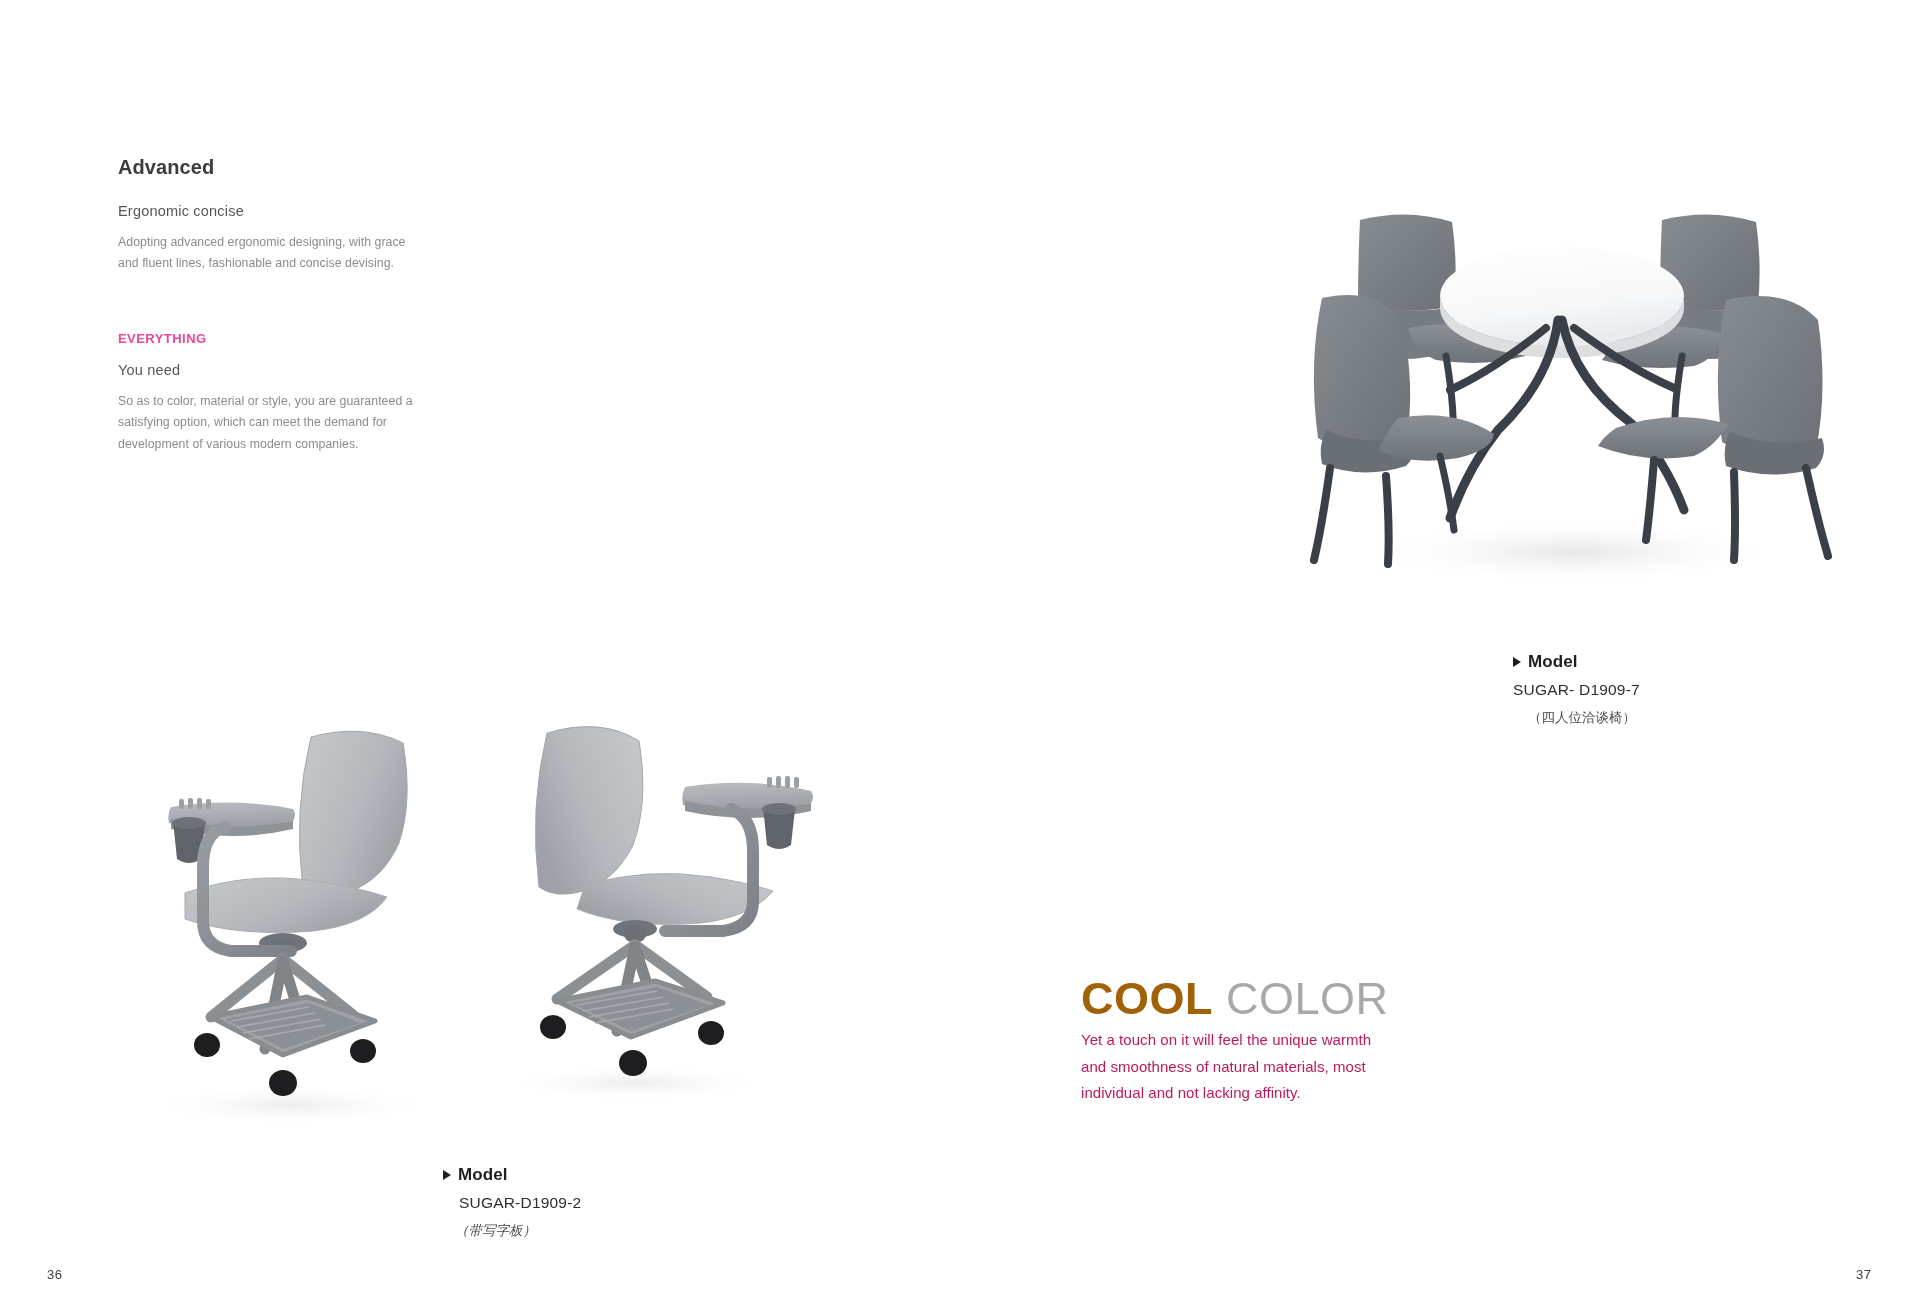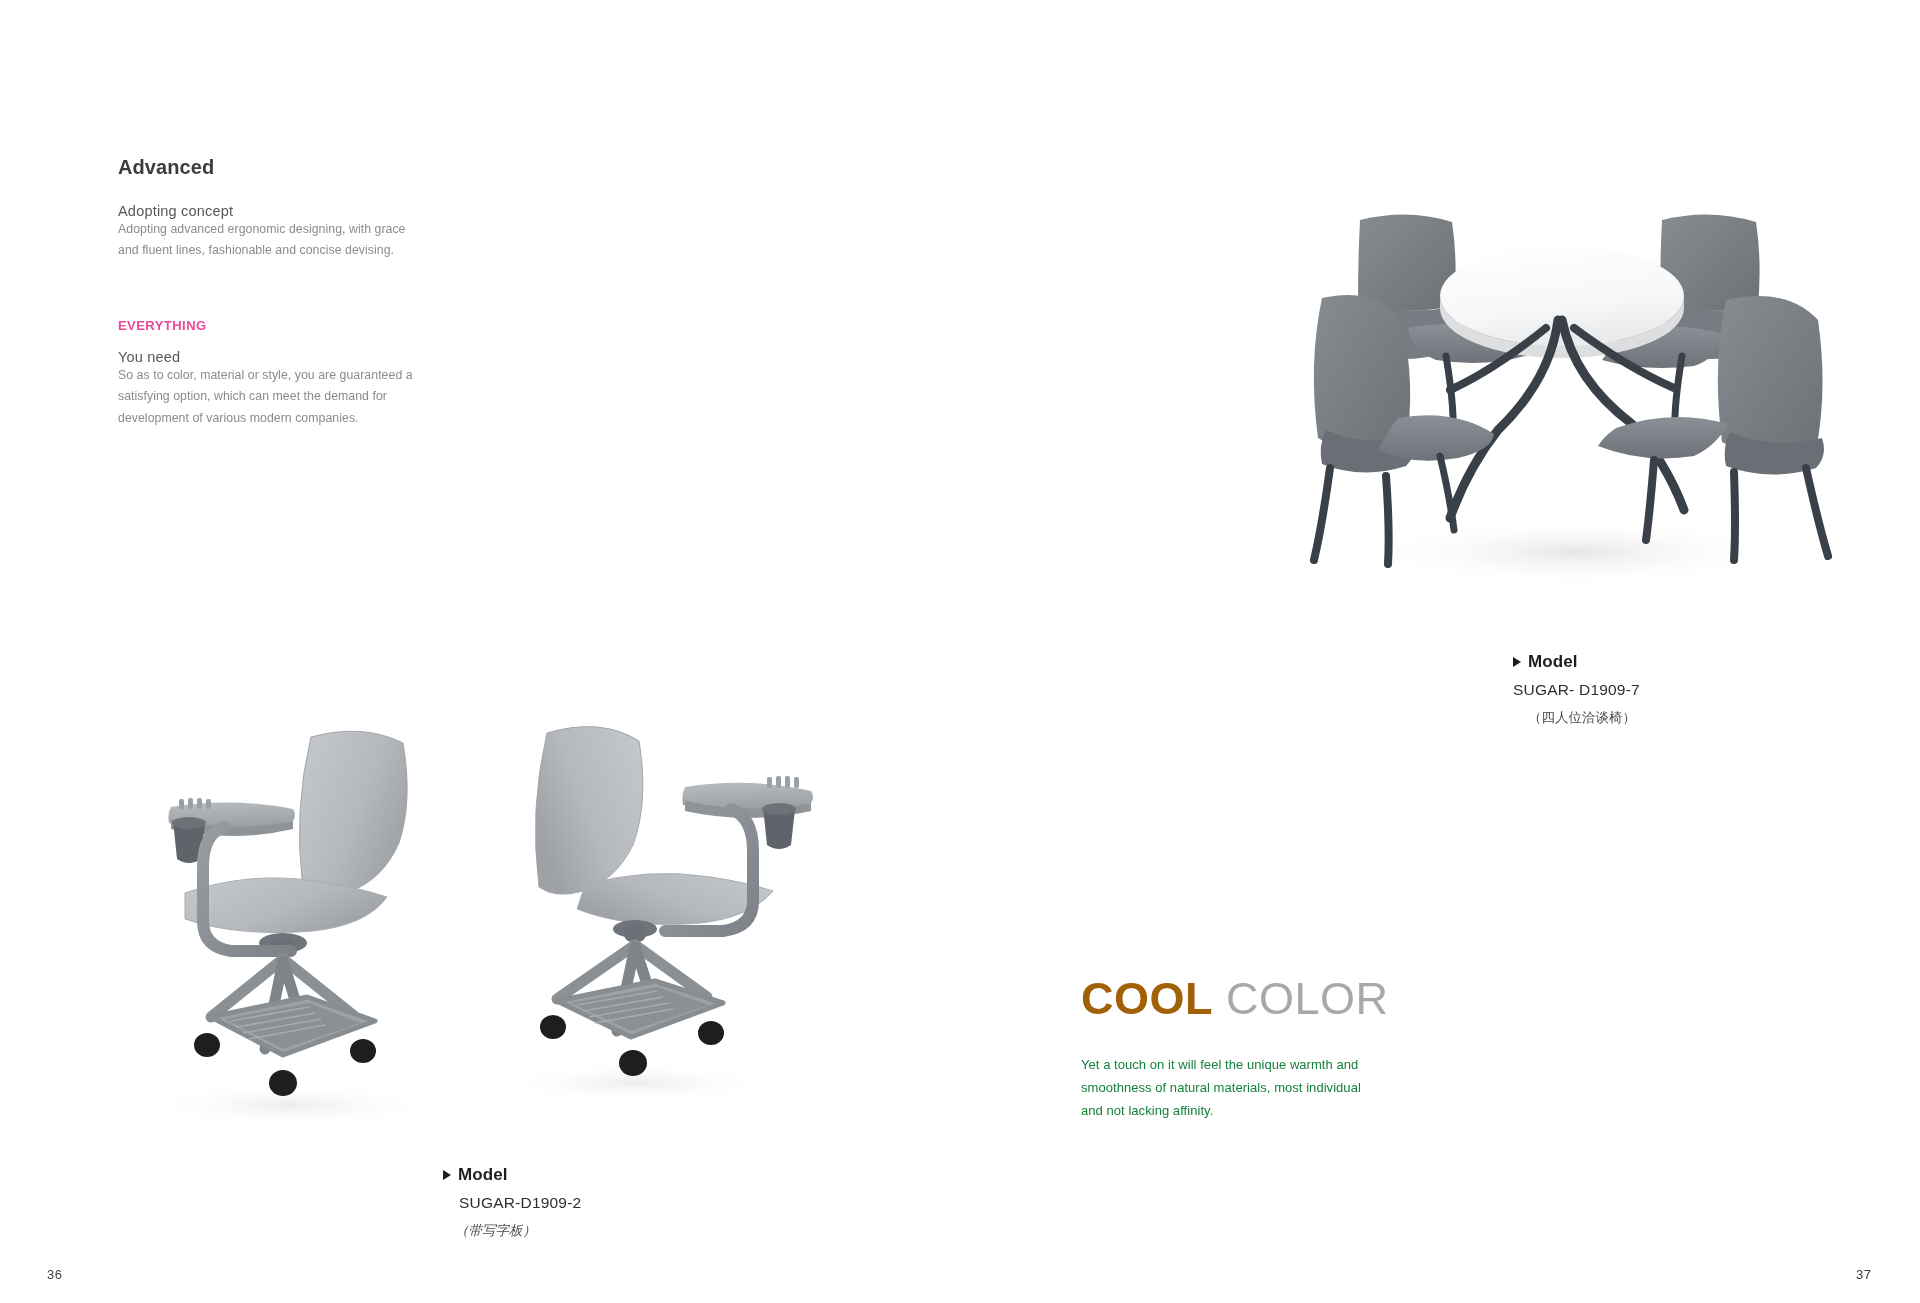--- a/index.html
+++ b/index.html
@@ -34,20 +34,21 @@
     color: #575757;
     font-weight: normal;
     letter-spacing: .2px;
     margin-top: 24px;
   }
   .body-copy {
     font-size: 12.3px;
     color: #8b8b8b;
     line-height: 1.72;
     letter-spacing: .05px;
+    margin-top: 13px;
   }
   .h-everything {
     font-size: 13px;
     font-weight: bold;
     color: #ec4899;
     letter-spacing: .45px;
     margin-top: 57px;
   }
   .h-youneed {
     font-size: 14.5px;
@@ -99,24 +100,24 @@
   #cool-block { position: absolute; left: 1081px; top: 975px; width: 300px; }
   .cool-heading {
     font-size: 45px;
     letter-spacing: .5px;
     line-height: 1.05;
     white-space: nowrap;
   }
   .cool-word  { color: #a16207; font-weight: bold; }
   .color-word { color: #a8a8a8; font-weight: normal; }
   .cool-copy {
-    font-size: 13px;
-    color: #15803d;
+    font-size: 15px;
+    color: #be185d;
     line-height: 1.75;
-    margin-top: 32px;
+    margin-top: 5px;
     letter-spacing: .05px;
   }
 
   
   .page-no {
     position: absolute;
     font-size: 13px;
     color: #404040;
     letter-spacing: .4px;
   }
@@ -130,21 +131,21 @@
 
   .photo svg { display: block; width: 100%; height: 100%; }
 </style>
 </head>
 <body>
 
 <div class="spread">
 
   <div class="text-block" id="copy-advanced">
     <div class="h-advanced">Advanced</div>
-    <div class="sub-head">Adopting concept</div>
+    <div class="sub-head">Ergonomic concise</div>
     <div class="body-copy">Adopting advanced ergonomic designing, with grace and fluent lines, fashionable and concise devising.</div>
     <div class="h-everything">EVERYTHING</div>
     <div class="h-youneed">You need</div>
     <div class="body-copy">So as to color, material or style, you are guaranteed a satisfying option, which can meet the demand for development of various modern companies.</div>
   </div>
 
   <div class="photo" id="photo-meeting-set">
     <svg viewBox="0 0 560 420" xmlns="http://www.w3.org/2000/svg">
       <defs>
         <linearGradient id="shellG" x1="0" y1="0" x2="1" y2="1">

